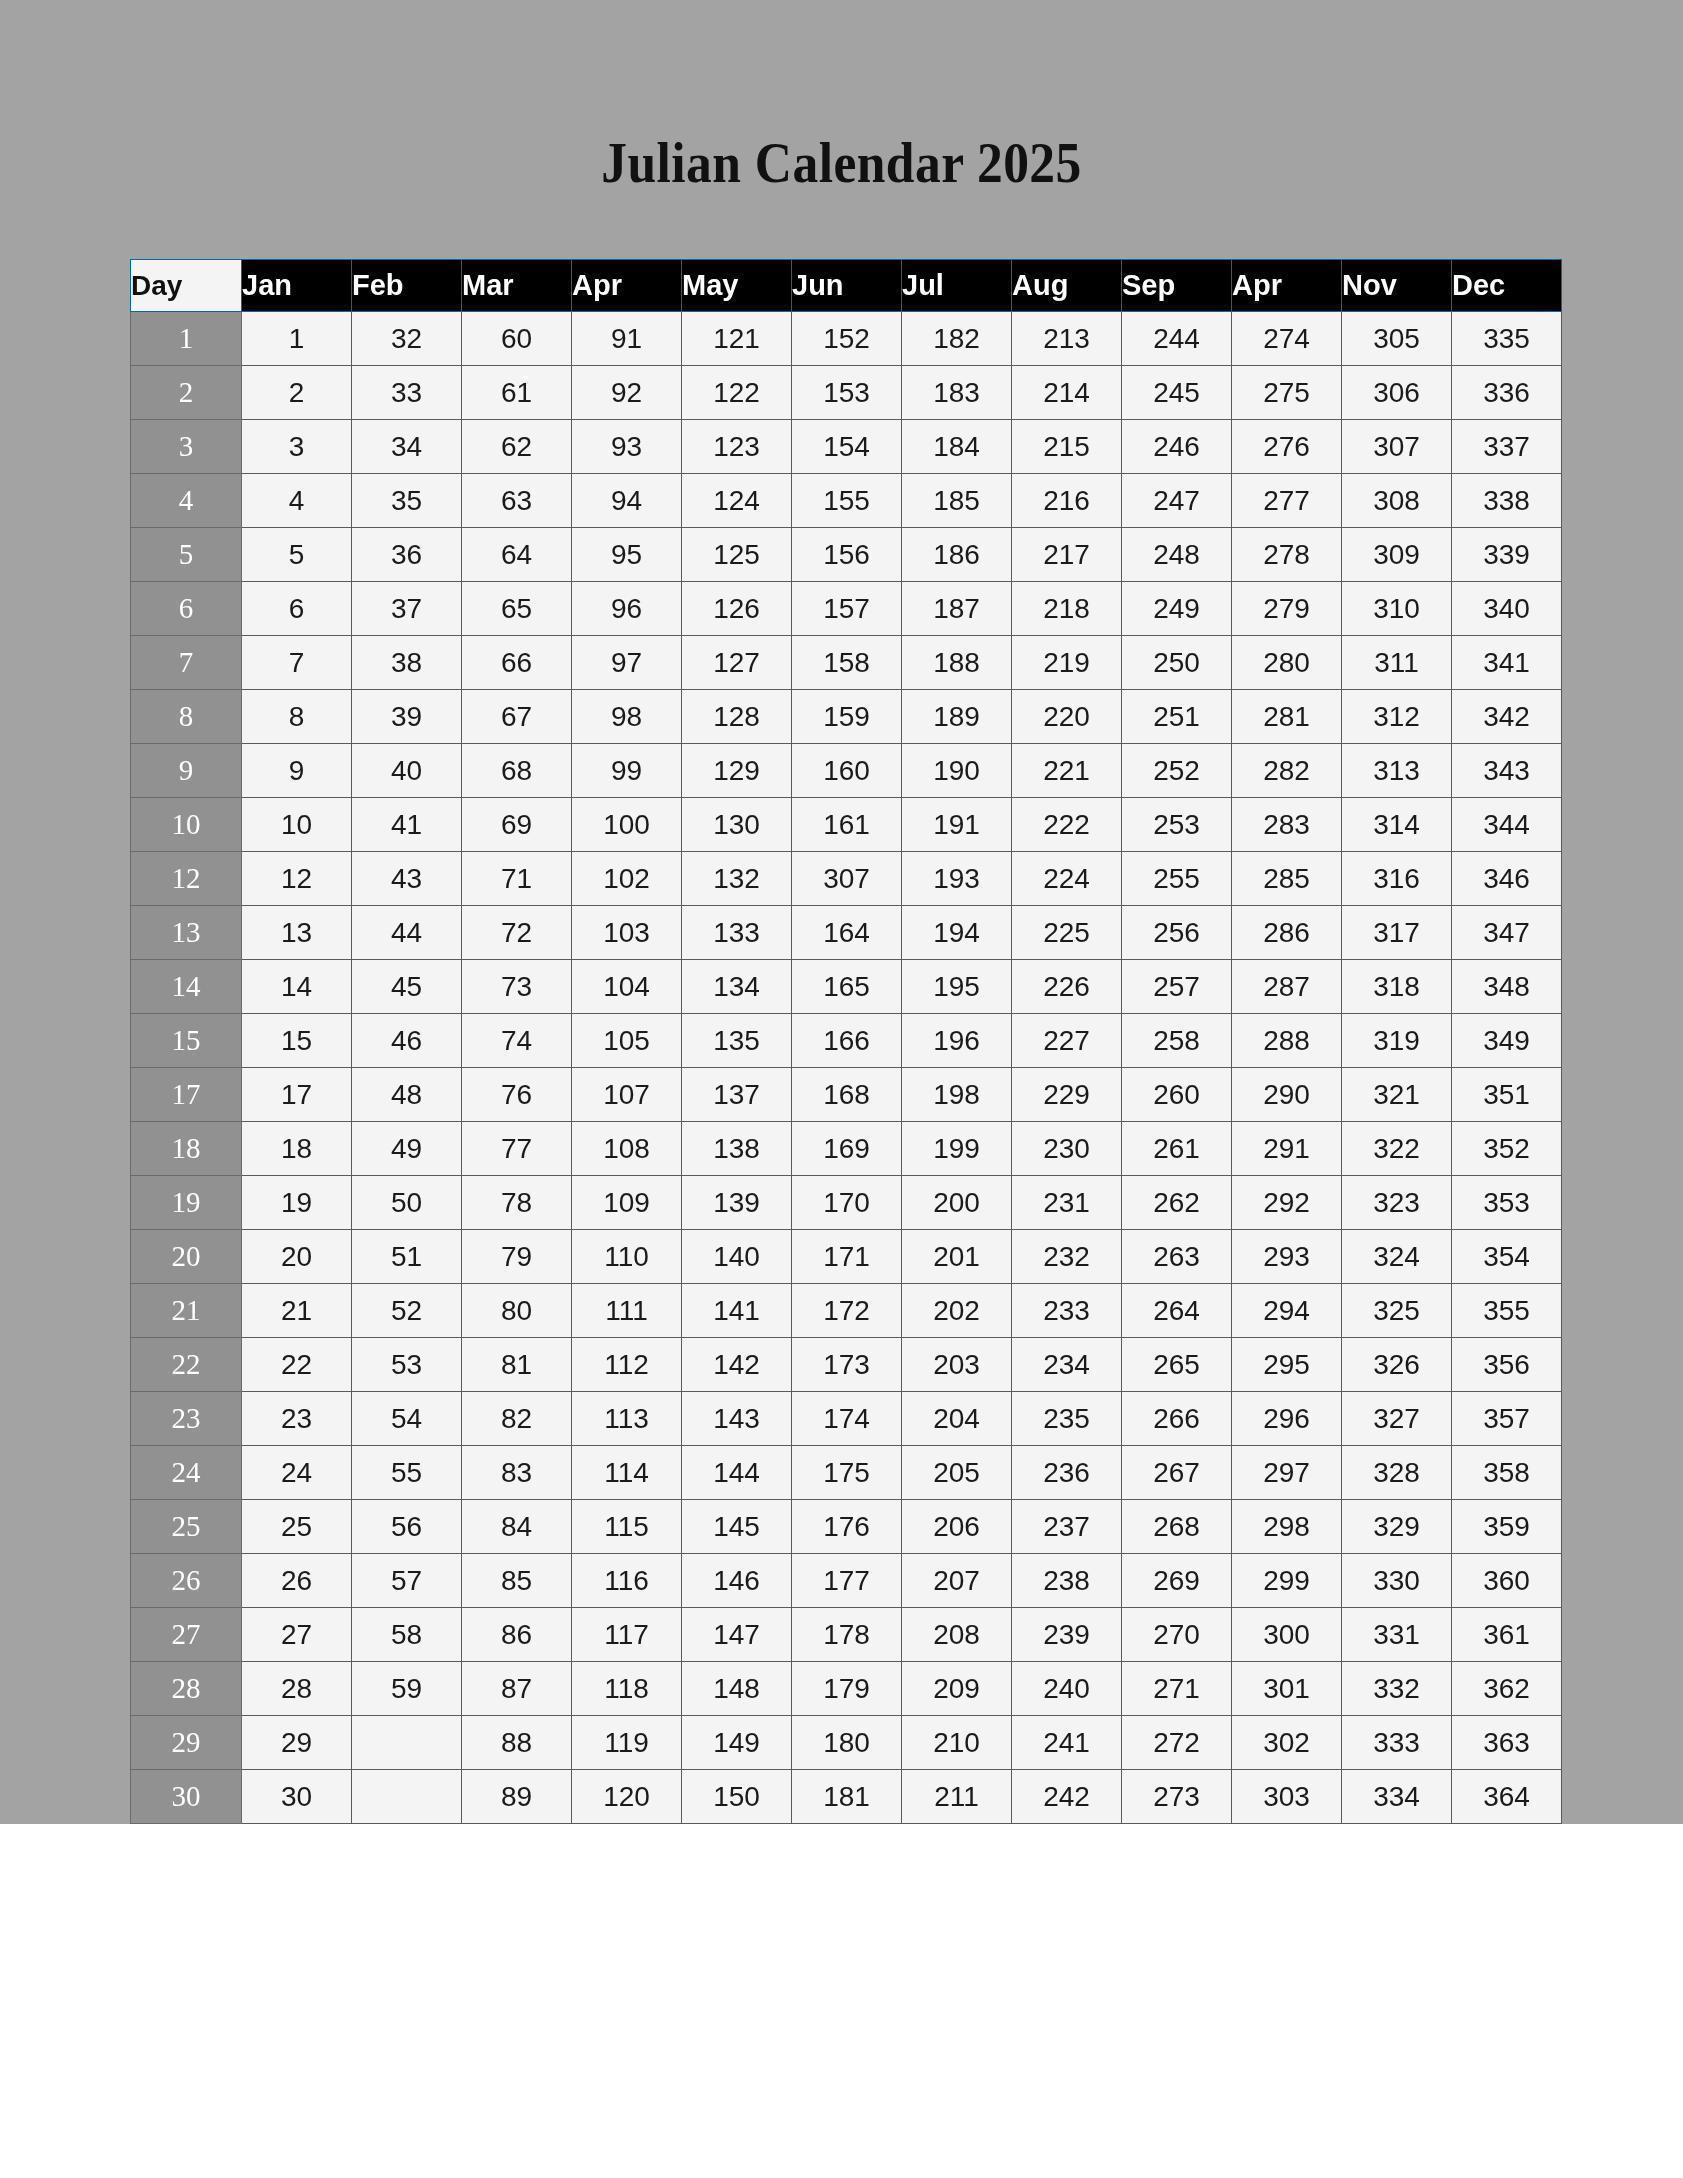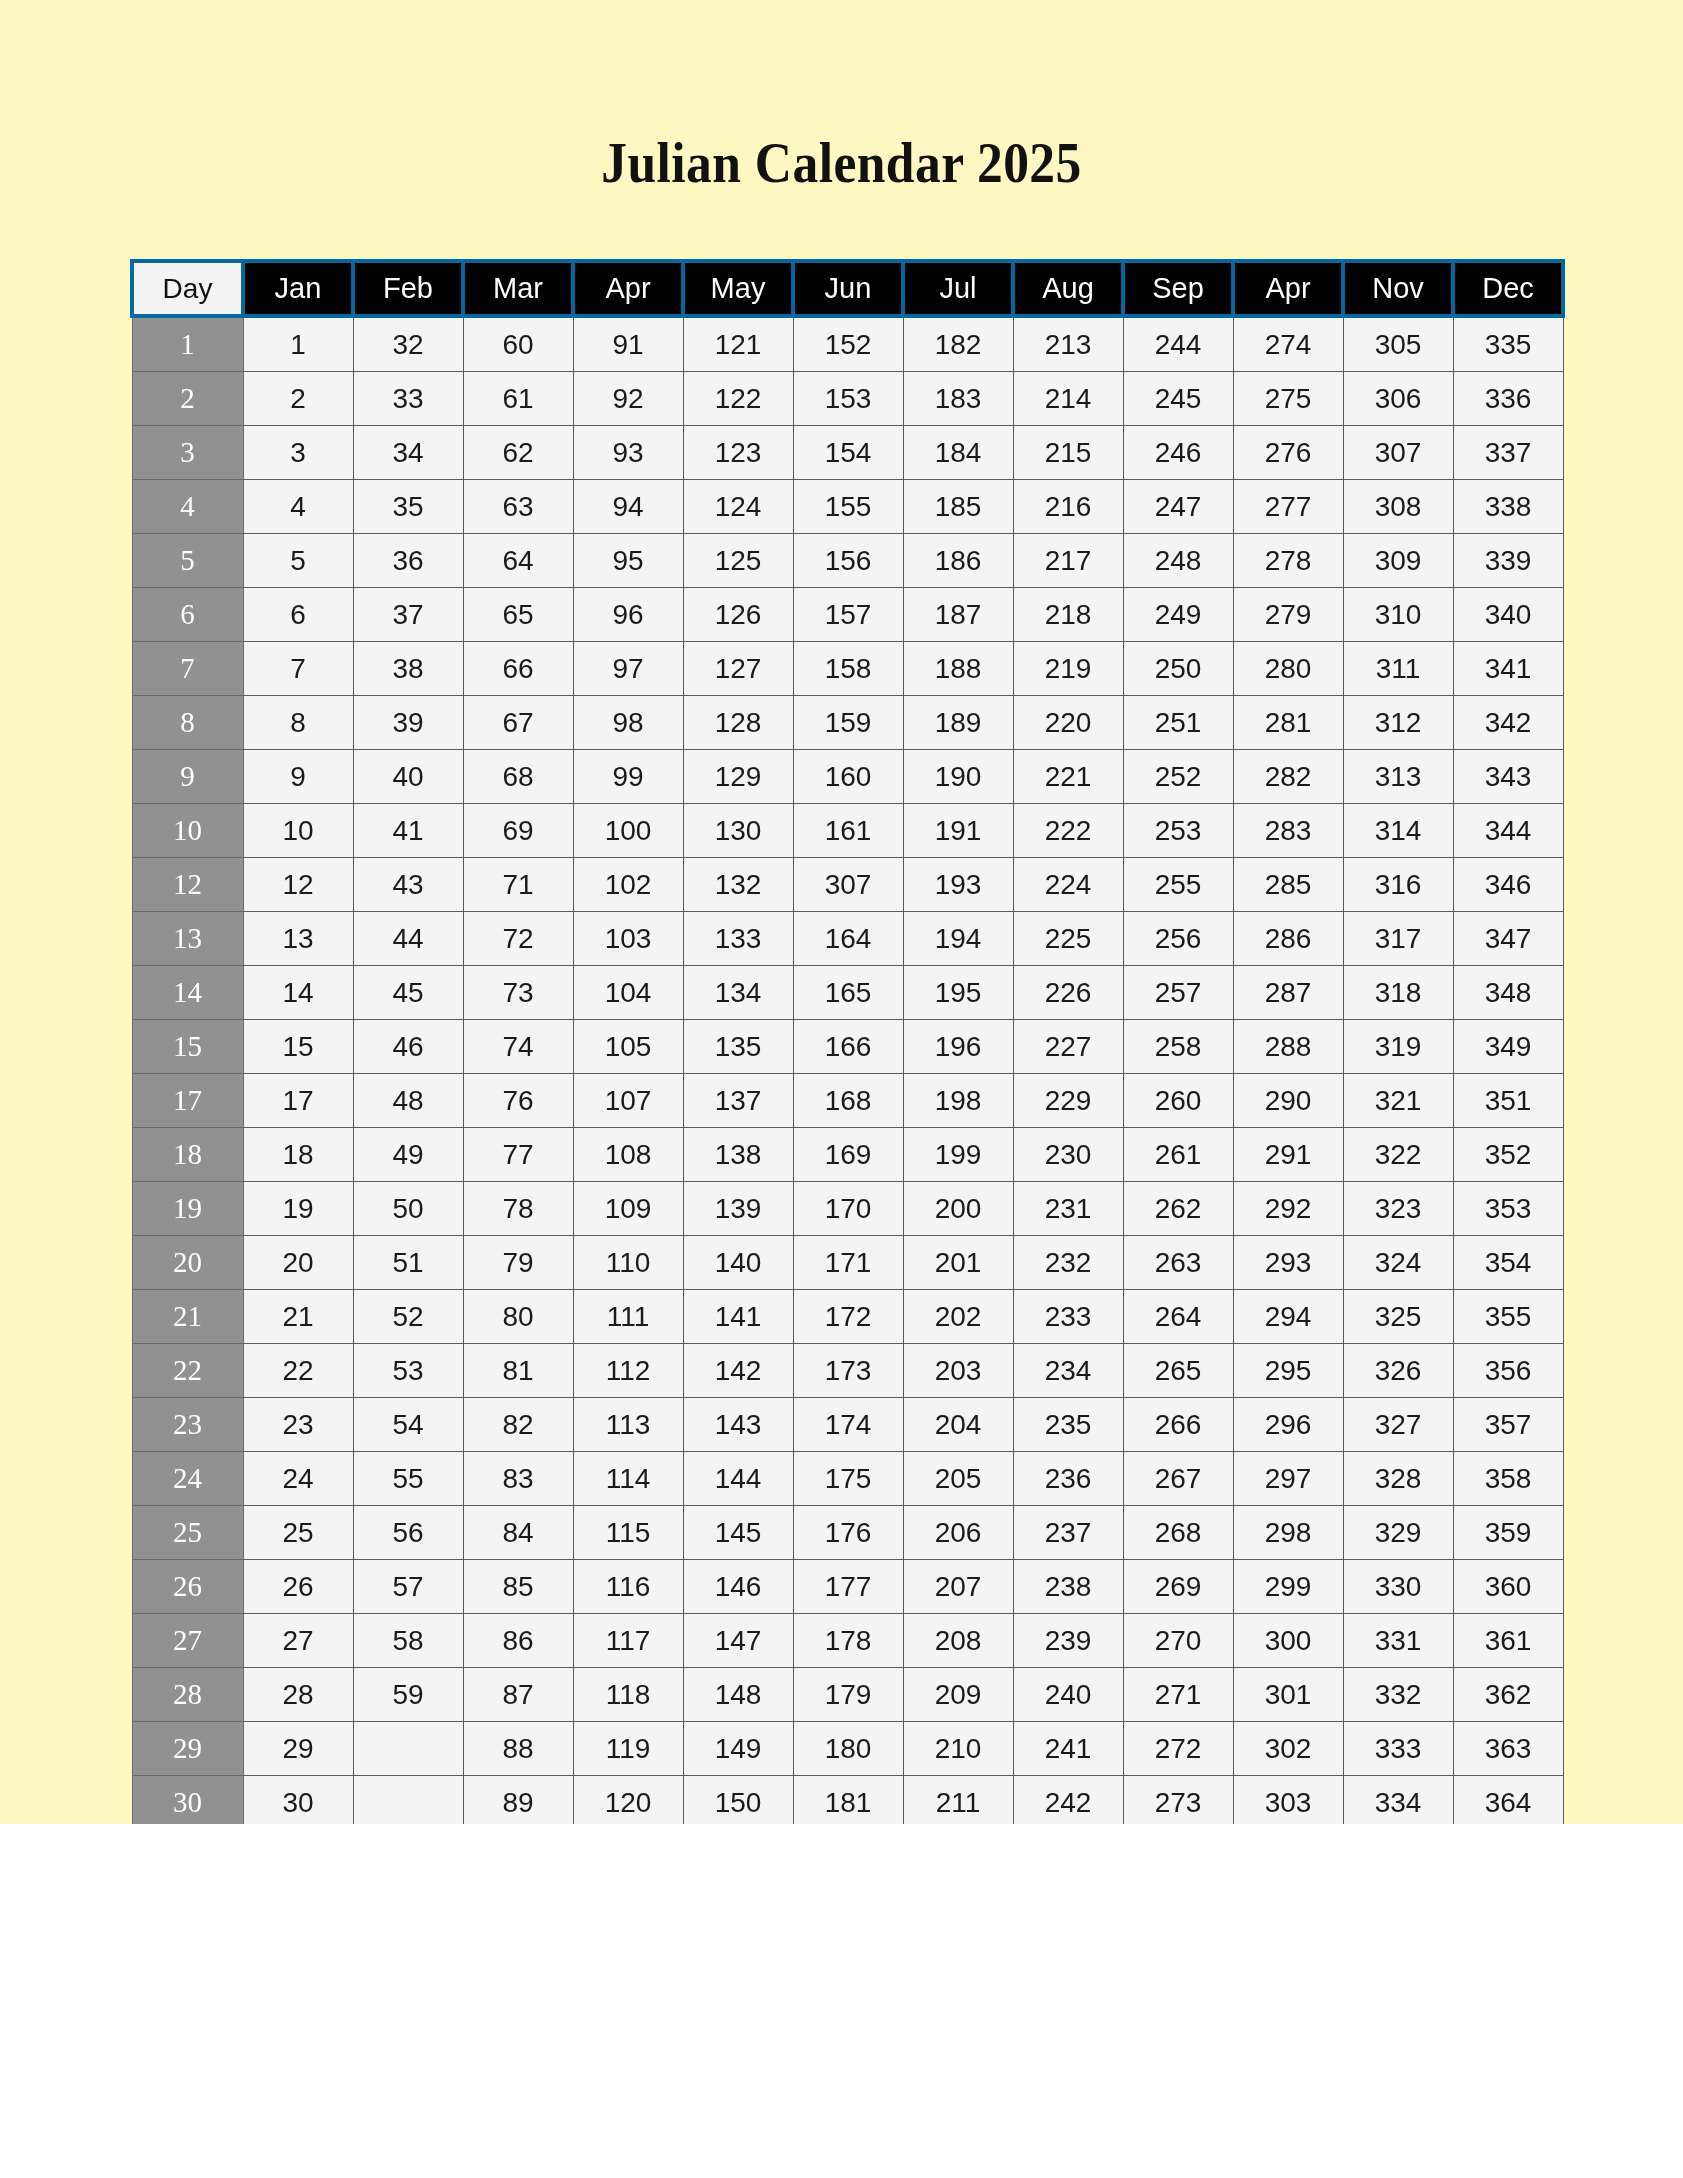--- a/index.html
+++ b/index.html
@@ -11,21 +11,21 @@
   body {
     width: 1683px;
     height: 2178px;
     font-family: "Liberation Sans", sans-serif;
     -webkit-font-smoothing: antialiased;
   }
   #page {
     position: relative;
     width: 1683px;
     height: 1824px;
-    background: #fef9c3;
+    background: #a3a3a3;
     overflow: hidden;
   }
   #page-title {
     position: absolute;
     top: 131px;
     left: 0;
     width: 1683px;
     text-align: center;
     font-family: "Liberation Serif", "DejaVu Serif", serif;
     font-size: 56px;
@@ -51,24 +51,24 @@
   table.julian-table col.col-day { width: 111px; }
   table.julian-table col.col-month { width: 110px; }
 
   thead th {
     height: 51px;
     padding: 0;
     background: #000000;
     color: #ffffff;
     font-family: "Liberation Sans", sans-serif;
     font-size: 29px;
-    font-weight: 400;
-    text-align: center;
+    font-weight: 700;
+    text-align: left;
     vertical-align: middle;
-    border: 4px solid #0369a1;
+    border: 1px solid #0369a1;
     letter-spacing: 0px;
   }
   thead th.day-head {
     background: #f4f4f4;
     color: #111111;
     font-size: 28px;
   }
   tbody td {
     height: 53px;
     padding: 0;

